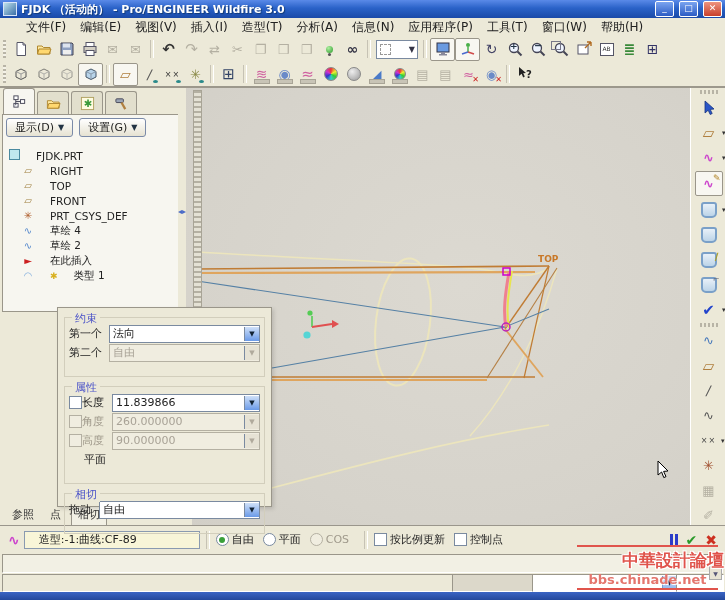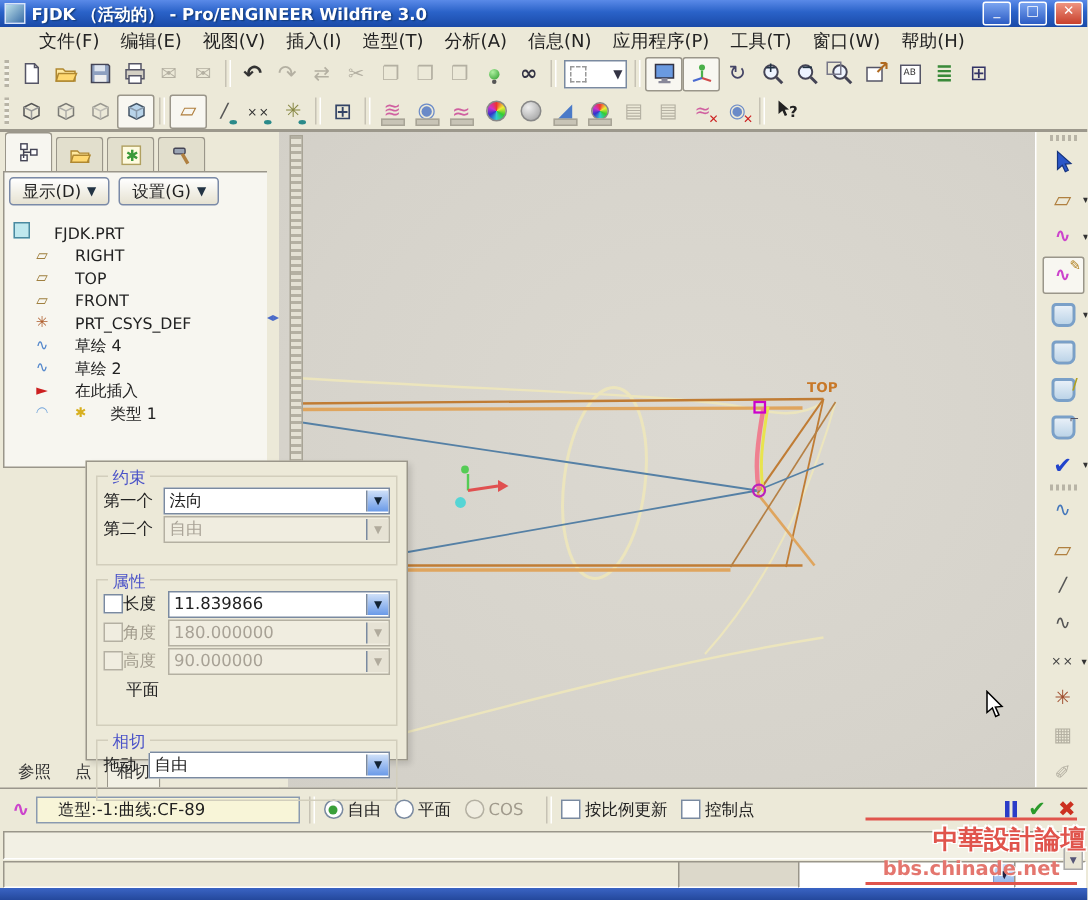--- a/index.html
+++ b/index.html
@@ -537,21 +537,21 @@
       <span class="plabel short">长度</span>
       <span class="combo">
           <span>11.839866</span>
           <span class="arrow">▼</span>
         </span>
     </div>
     <div class="prow">
       <span class="cbx dis"></span>
       <span class="plabel short gray">角度</span>
       <span class="combo dis">
-          <span>180.000000</span>
+          <span>260.000000</span>
           <span class="arrow">▼</span>
         </span>
     </div>
     <div class="prow">
       <span class="cbx dis"></span>
       <span class="plabel short gray">高度</span>
       <span class="combo dis">
           <span>90.000000</span>
           <span class="arrow">▼</span>
         </span>

